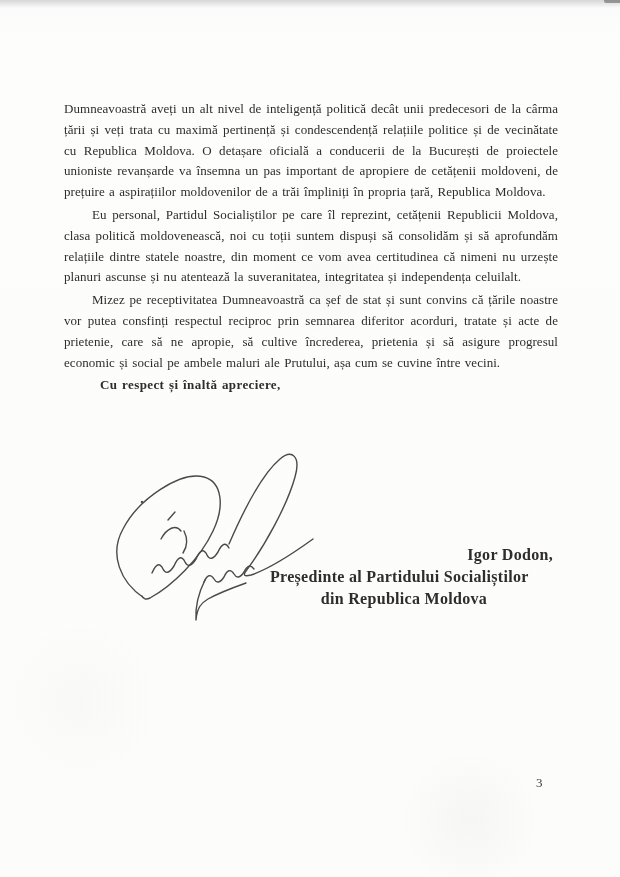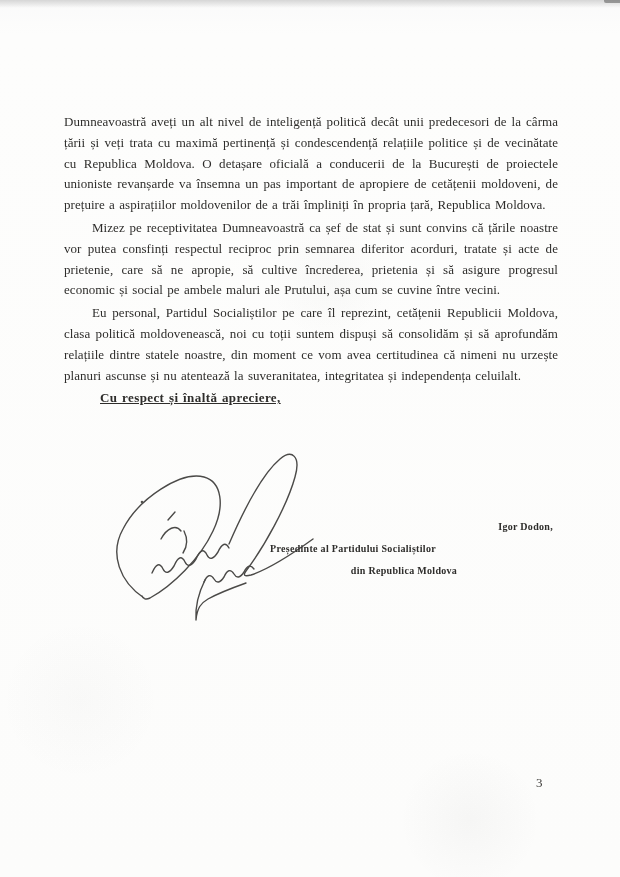--- a/index.html
+++ b/index.html
@@ -32,60 +32,59 @@
     position: absolute;
     top: 0; right: 0;
     width: 16px;
     height: 3px;
     background: rgba(90,90,90,0.55);
     border-bottom-left-radius: 2px;
   }
   .body-text {
     position: absolute;
     left: 64px;
-    top: 112px;
+    top: 99px;
     width: 494px;
     font-size: 13px;
     line-height: 20.8px;
     text-align: justify;
     letter-spacing: 0.05px;
     word-spacing: 1px;
   }
   .para {
     margin: 0 0 2px 0;
   }
   .para.indent {
     text-indent: 28px;
   }
   .closing {
     margin: 2px 0 0 0;
     font-weight: bold;
     text-indent: 36px;
     letter-spacing: 0.4px;
-    text-decoration: underline;
   }
   .signature {
     position: absolute;
     left: 104px;
     top: 446px;
     width: 230px;
     height: 182px;
   }
   .signature svg {
     display: block;
     width: 100%;
     height: 100%;
   }
   .name-block {
     position: absolute;
     right: 60px;
-    top: 516px;
+    top: 544px;
     width: 290px;
     font-weight: bold;
-    font-size: 10px;
+    font-size: 16px;
     line-height: 22px;
     letter-spacing: 0.3px;
     font-family: Liberation Serif, serif;
   }
   .name-line1 { text-align: right; padding-right: 7px; }
   .name-line2 { text-align: left; }
   .name-line3 { text-align: center; padding-right: 22px; }
   .page-number {
     position: absolute;
     left: 536px;
@@ -97,22 +96,22 @@
 </head>
 <body>
 
 <div class="page">
 
   <div class="scan-edge-top"></div>
   <div class="scan-corner-mark"></div>
 
   <main class="body-text">
     <p class="para">Dumneavoastră aveți un alt nivel de inteligență politică decât unii predecesori de la cârma țării și veți trata cu maximă pertinență și condescendență relațiile politice și de vecinătate cu Republica Moldova. O detașare oficială a conducerii de la București de proiectele unioniste revanșarde va însemna un pas important de apropiere de cetățenii moldoveni, de prețuire a aspirațiilor moldovenilor de a trăi împliniți în propria țară, Republica Moldova.</p>
+    <p class="para indent">Eu personal, Partidul Socialiștilor pe care îl reprezint, cetățenii Republicii Moldova, clasa politică moldovenească, noi cu toții suntem dispuși să consolidăm și să aprofundăm relațiile dintre statele noastre, din moment ce vom avea certitudinea că nimeni nu urzește planuri ascunse și nu atentează la suveranitatea, integritatea și independența celuilalt.</p>
     <p class="para indent">Mizez pe receptivitatea Dumneavoastră ca șef de stat și sunt convins că țările noastre vor putea consfinți respectul reciproc prin semnarea diferitor acorduri, tratate și acte de prietenie, care să ne apropie, să cultive încrederea, prietenia și să asigure progresul economic și social pe ambele maluri ale Prutului, așa cum se cuvine între vecini.</p>
-    <p class="para indent">Eu personal, Partidul Socialiștilor pe care îl reprezint, cetățenii Republicii Moldova, clasa politică moldovenească, noi cu toții suntem dispuși să consolidăm și să aprofundăm relațiile dintre statele noastre, din moment ce vom avea certitudinea că nimeni nu urzește planuri ascunse și nu atentează la suveranitatea, integritatea și independența celuilalt.</p>
     <p class="closing">Cu respect și înaltă apreciere,</p>
   </main>
 
   <div class="signature">
     <svg viewBox="0 0 230 182" xmlns="http://www.w3.org/2000/svg" fill="none" stroke="#4b4a48" stroke-width="1.4" stroke-linecap="round" stroke-linejoin="round">
 
       <path d="M 40,152 C 16,136 5,108 19,83 C 35,52 77,25 100,31 C 118,36 121,60 109,85 C 96,113 68,140 46,152 C 42,154 39,153 38,150"></path>
 
       <path d="M 57,93 C 63,82 72,78 77,85"></path>
       <path d="M 64,74 L 71,66"></path>

